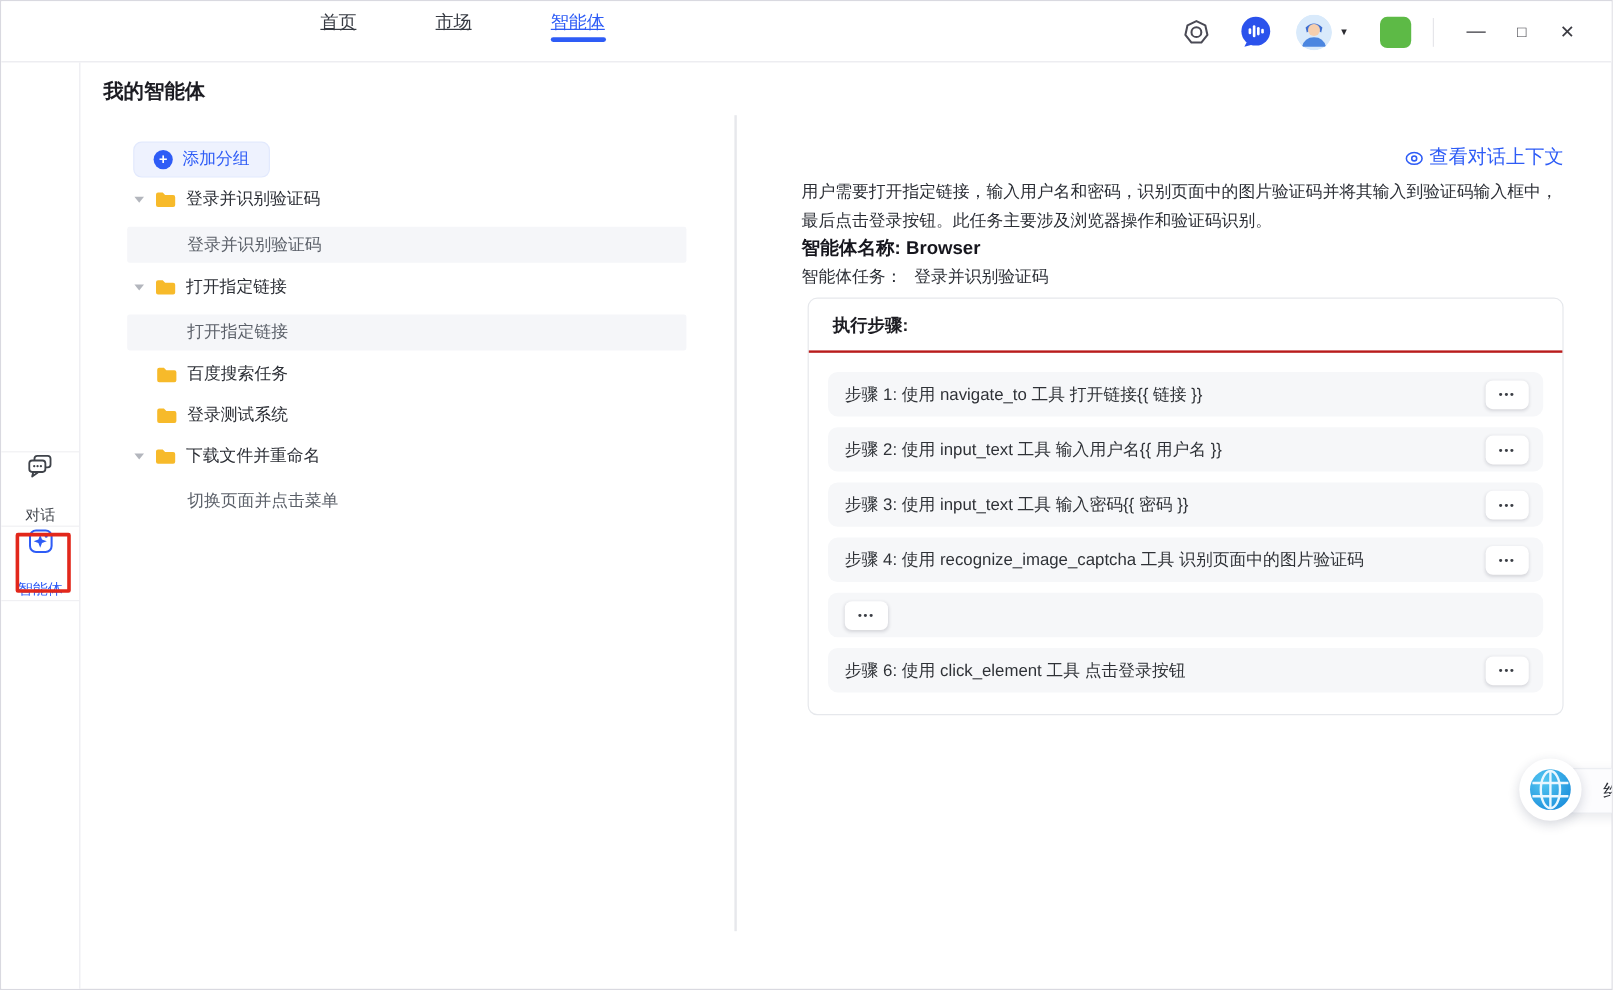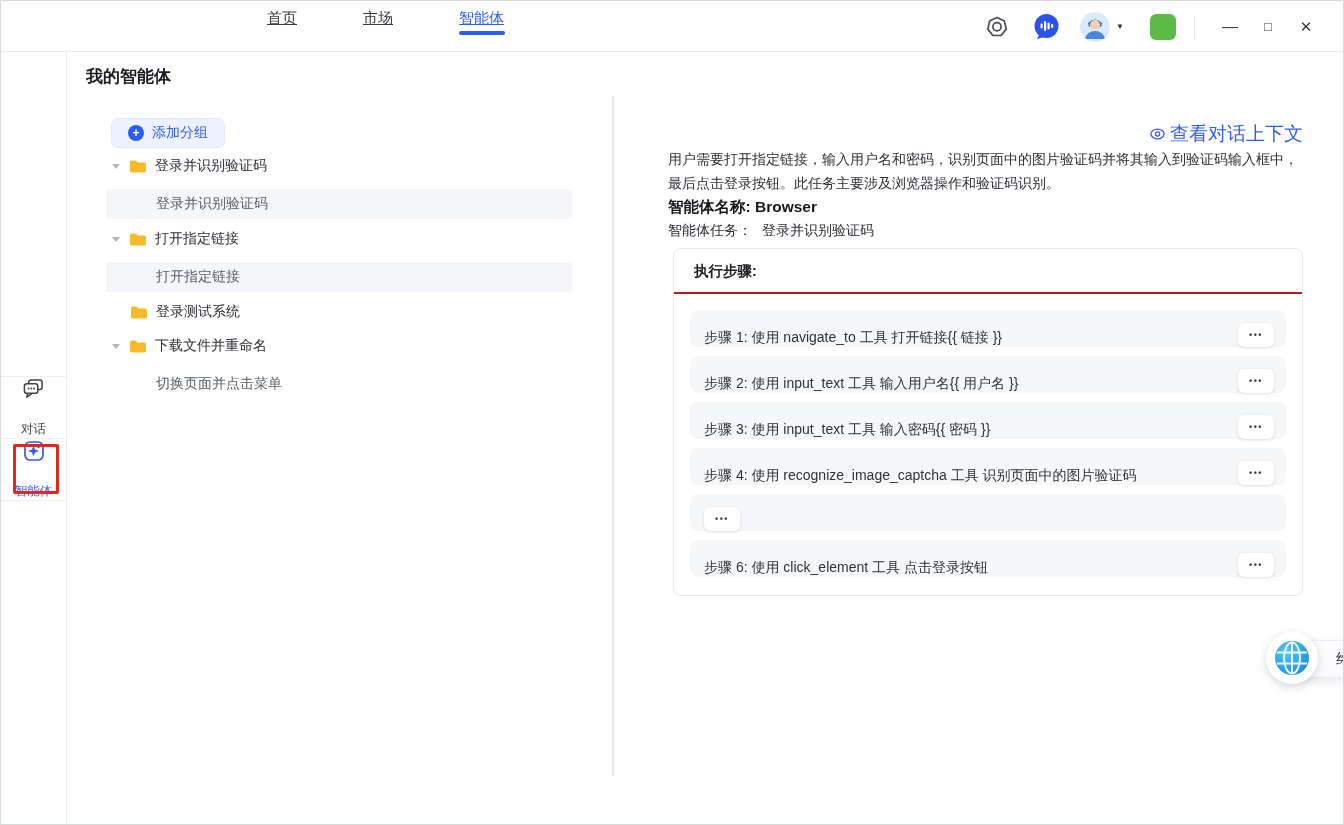--- a/index.html
+++ b/index.html
@@ -50,30 +50,30 @@
   .tree-row.group { height:22px; margin-bottom:12px; padding-left:6px; }
   .tree-row.child { height:30px; margin-bottom:9px; padding-left:50px; border-radius:2px; }
   .tree-row.child.selected { background:#f5f6f9; }
   .caret-down { width:0; height:0; border-left:4.5px solid transparent; border-right:4.5px solid transparent; border-top:5.5px solid #b3b6bd; margin-right:9px; flex:0 0 auto; }
   .caret-spacer { width:9px; margin-right:9px; flex:0 0 auto; }
   .folder-ic { width:18px; height:15px; margin-right:8px; flex:0 0 auto; }
   .group-label { font-size:14px; color:#2b2e35; }
   .child-label { font-size:14px; color:#5b6069; }
 
   
-  .context-link { position:absolute; left:660px; top:120px; width:642px; text-align:right; font-size:19px; color:#2e5cf6; cursor:pointer; display:flex; justify-content:flex-end; align-items:center; gap:5px; }
+  .context-link { position:absolute; left:660px; top:120px; width:642px; text-align:right; font-size:16px; color:#2e5cf6; cursor:pointer; display:flex; justify-content:flex-end; align-items:center; gap:5px; }
   .desc { position:absolute; left:667px; top:147px; width:638px; font-size:14px; line-height:1.68; color:#2b2e35; }
   .agent-name { position:absolute; left:667px; top:196px; font-size:15.5px; font-weight:700; color:#16161d; }
   .agent-task { position:absolute; left:667px; top:221px; font-size:14px; color:#2b2e35; }
   .agent-task .lbl { margin-right:6px; }
 
   .steps-card { position:absolute; left:672px; top:247px; width:630px; background:#fff; border:1px solid #e6e8ec; border-radius:8px; }
   .steps-header { padding:13px 20px 11px 20px; font-size:14.5px; font-weight:700; color:#1c1c22; border-bottom:2px solid #b91c1c; }
   .steps-body { padding:16px 16px 18px 16px; }
-  .step-row { display:flex; align-items:flex-end; justify-content:space-between; background:#f6f7f9; border-radius:8px; height:37px; padding:0 12px 0 14px; margin-bottom:9px; }
+  .step-row { display:flex; align-items:center; justify-content:space-between; background:#f6f7f9; border-radius:8px; height:37px; padding:0 12px 0 14px; margin-bottom:9px; }
   .step-row:last-child { margin-bottom:0; }
   .step-text { font-size:14px; color:#2f3237; }
   .more-btn { width:36px; height:24px; background:#fff; border-radius:6px; box-shadow:0 1px 3px rgba(20,24,40,.14); display:flex; align-items:center; justify-content:center; font-size:9px; font-weight:700; letter-spacing:1.5px; color:#3a3d44; cursor:pointer; flex:0 0 auto; }
 
   
   .terminal-pill { position:absolute; left:1292px; top:639px; width:120px; height:38px; background:#fcfcfe; border:1px solid #eceef2; border-radius:20px 0 0 20px; box-shadow:0 3px 10px rgba(30,40,70,.10); display:flex; align-items:center; padding-left:42px; font-size:15px; color:#2b2e35; white-space:nowrap; cursor:pointer; }
   .globe-circle { position:absolute; left:1265px; top:631px; width:52px; height:52px; background:#fff; border-radius:50%; box-shadow:0 3px 10px rgba(30,40,70,.18); display:flex; align-items:center; justify-content:center; cursor:pointer; }
 </style>
 </head>
 <body>
@@ -174,20 +174,27 @@
       <svg class="folder-ic" viewBox="0 0 18 15">
           <path d="M1 3.2 Q1 1.5 2.7 1.5 H6.6 L8.6 3.6 H15.3 Q17 3.6 17 5.3 V11.8 Q17 13.5 15.3 13.5 H2.7 Q1 13.5 1 11.8 Z" fill="#f7ba2a"></path>
         </svg>
       <span class="group-label">打开指定链接</span>
     </div>
 
     <div class="tree-row child selected">
       <span class="child-label">打开指定链接</span>
     </div>
 
+    <div class="tree-row group">
+      <span class="caret-spacer"></span>
+      <svg class="folder-ic" viewBox="0 0 18 15">
+          <path d="M1 3.2 Q1 1.5 2.7 1.5 H6.6 L8.6 3.6 H15.3 Q17 3.6 17 5.3 V11.8 Q17 13.5 15.3 13.5 H2.7 Q1 13.5 1 11.8 Z" fill="#f7ba2a"></path>
+        </svg>
+      <span class="group-label">百度搜索任务</span>
+    </div>
 
     <div class="tree-row group">
       <span class="caret-spacer"></span>
       <svg class="folder-ic" viewBox="0 0 18 15">
           <path d="M1 3.2 Q1 1.5 2.7 1.5 H6.6 L8.6 3.6 H15.3 Q17 3.6 17 5.3 V11.8 Q17 13.5 15.3 13.5 H2.7 Q1 13.5 1 11.8 Z" fill="#f7ba2a"></path>
         </svg>
       <span class="group-label">登录测试系统</span>
     </div>
 
     <div class="tree-row group">

